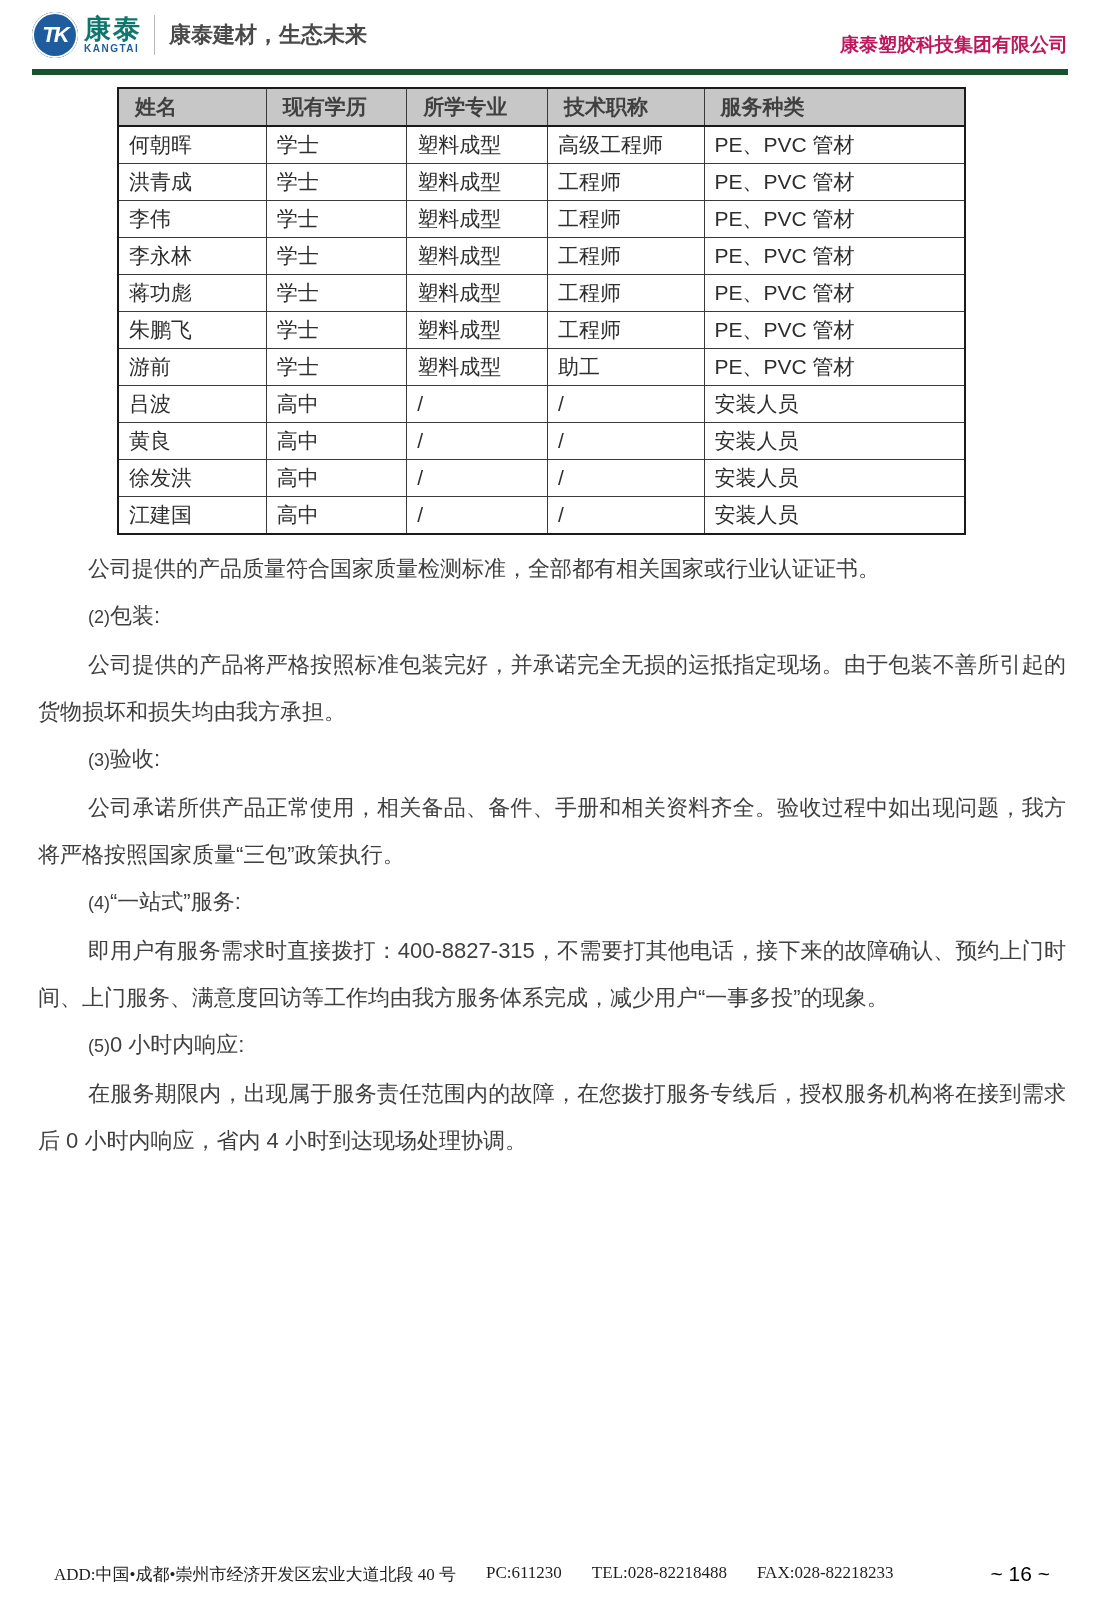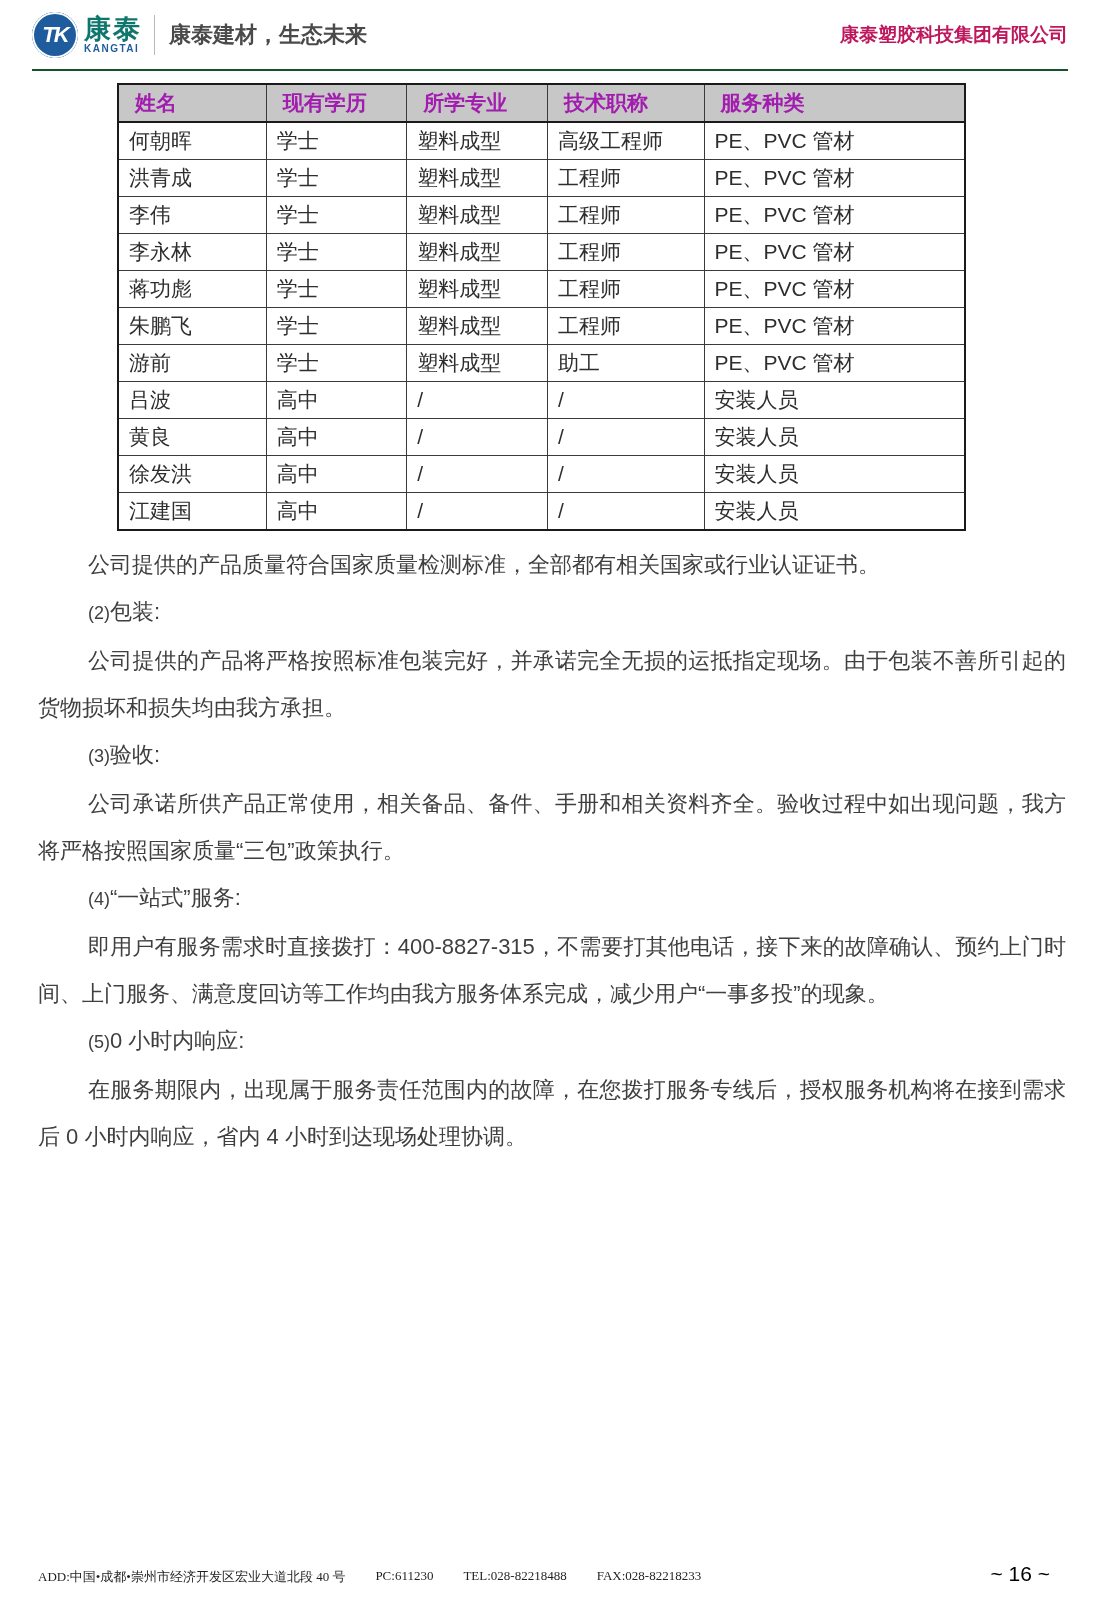--- a/index.html
+++ b/index.html
@@ -9,22 +9,22 @@
     margin:0 auto;
     background:#ffffff;
     font-family:"Liberation Sans",sans-serif;
     color:#3d3d3d;
     overflow:hidden;
   }
   
   .hdr{
     margin:0 30px 0 32px;
     padding:12px 0 11px 0;
-    border-bottom:2px solid #14532d;
-    display:flex;justify-content:space-between;align-items:center;
+    border-bottom:6px solid #14532d;
+    display:flex;justify-content:space-between;align-items:flex-end;
   }
   .hdr-left{display:flex;align-items:center;}
   .logo{display:flex;align-items:center;}
   .logo-circle{
     width:46px;height:46px;border-radius:50%;
     background:#1f5c9d;
     display:flex;align-items:center;justify-content:center;
     color:#ffffff;font-weight:bold;font-style:italic;
     font-size:22px;letter-spacing:-2px;
     box-shadow:inset 0 0 0 2px #ffffff, inset 0 0 0 4px #1f5c9d;
@@ -63,33 +63,33 @@
     border:1px solid #3a3a3a;
     padding:3px 10px;
     line-height:30px;
     text-align:left;
     font-weight:normal;
     white-space:nowrap;
     overflow:hidden;
   }
   .ptable thead th{
     background:#c7c7c7;
-    font-weight:bold;color:#a21caf;
+    font-weight:bold;color:#404040;
     border-bottom:2px solid #1a1a1a;
     padding-left:16px;
   }
   
   .pfooter{
     position:absolute;left:38px;right:30px;bottom:14px;
     display:flex;justify-content:space-between;align-items:flex-end;
   }
   .f-left{
     font-family:"Liberation Serif",serif;
-    font-size:13px;color:#1f1f1f;
-    display:flex;gap:30px;white-space:nowrap;
+    font-size:17px;color:#1f1f1f;
+    display:flex;gap:30px;white-space:nowrap;margin-left:16px;
   }
   .f-page{
     font-size:21px;color:#000000;
     font-family:"Liberation Sans",sans-serif;
     padding-right:18px;
   }
 </style>
 </head>
 <body>
 

